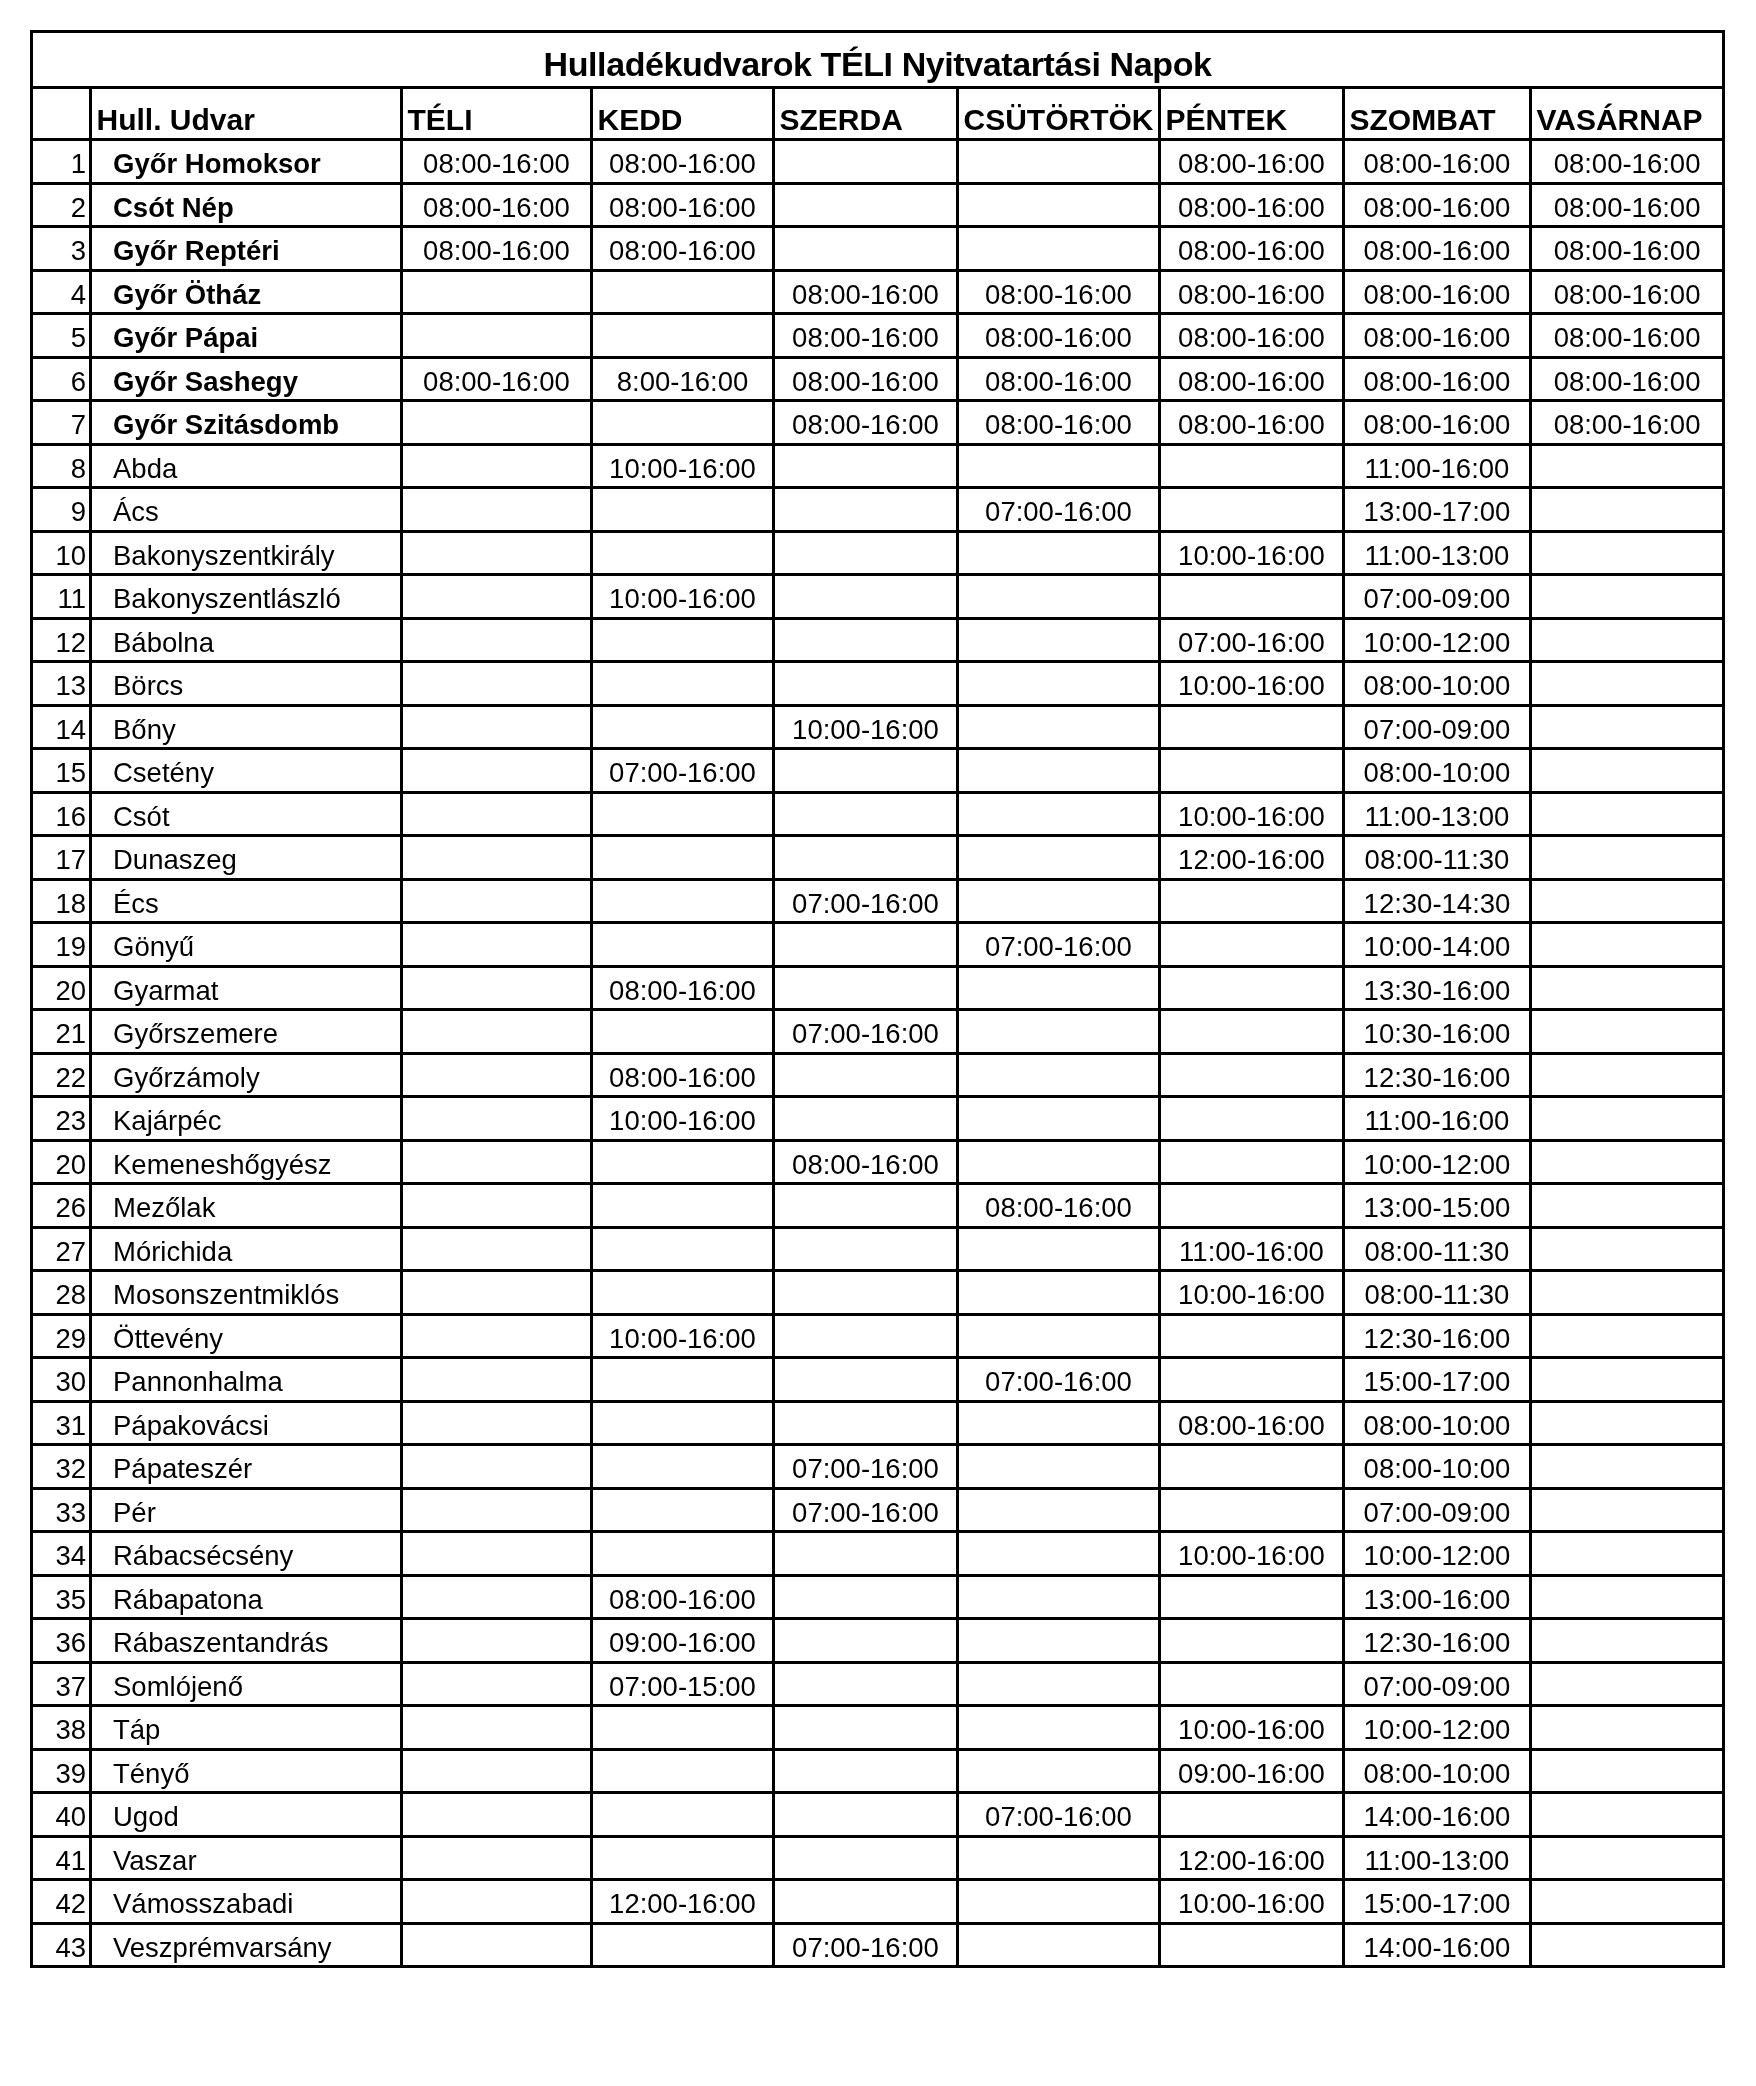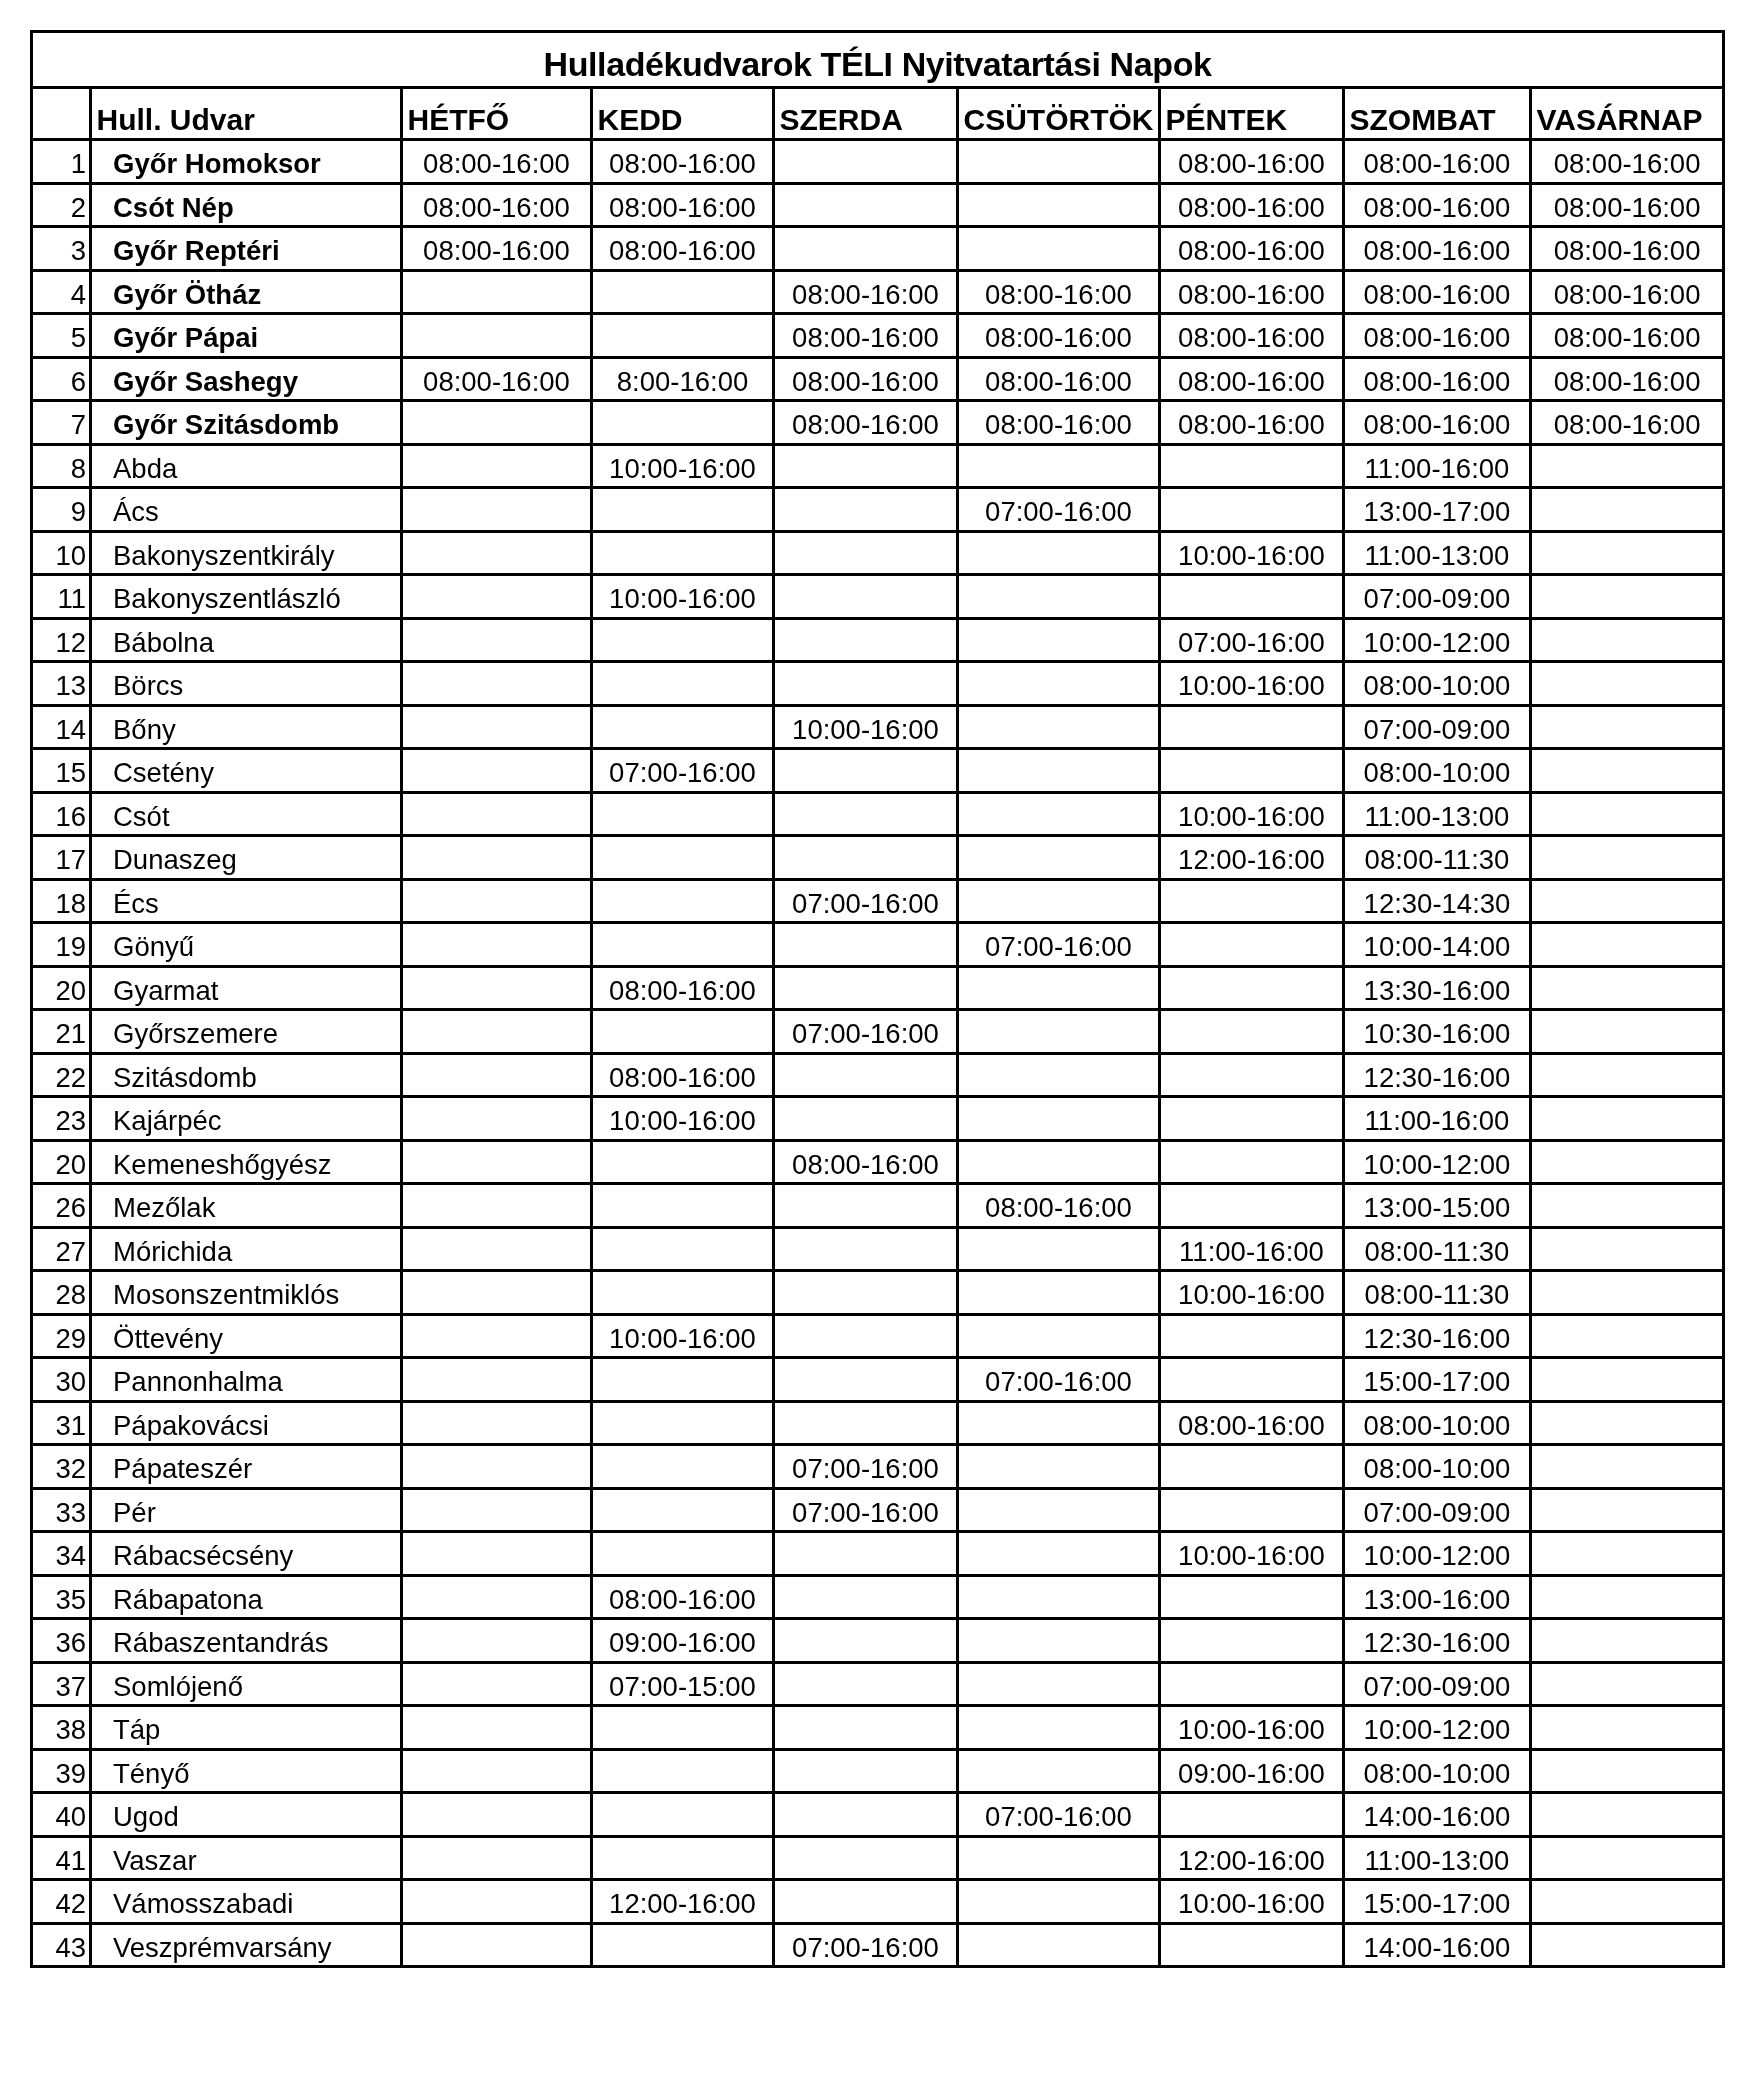--- a/index.html
+++ b/index.html
@@ -43,21 +43,21 @@
         <col class="c-sat">
         <col class="c-sun">
     </colgroup>
     <thead>
       <tr>
         <th colspan="9" class="title-cell">Hulladékudvarok TÉLI Nyitvatartási Napok</th>
       </tr>
       <tr class="hdr">
         <th></th>
         <th>Hull. Udvar</th>
-        <th>HÉTFŐ</th>
+        <th>TÉLI</th>
         <th>KEDD</th>
         <th>SZERDA</th>
         <th>CSÜTÖRTÖK</th>
         <th>PÉNTEK</th>
         <th>SZOMBAT</th>
         <th>VASÁRNAP</th>
       </tr>
     </thead>
     <tbody id="rows">
         <tr class="row bold">
@@ -286,21 +286,21 @@
           <td class="time"></td>
           <td class="time"></td>
           <td class="time">07:00-16:00</td>
           <td class="time"></td>
           <td class="time"></td>
           <td class="time">10:30-16:00</td>
           <td class="time"></td>
         </tr>
         <tr class="row">
           <td class="num">22</td>
-          <td class="name">Szitásdomb</td>
+          <td class="name">Győrzámoly</td>
           <td class="time"></td>
           <td class="time">08:00-16:00</td>
           <td class="time"></td>
           <td class="time"></td>
           <td class="time"></td>
           <td class="time">12:30-16:00</td>
           <td class="time"></td>
         </tr>
         <tr class="row">
           <td class="num">23</td>

